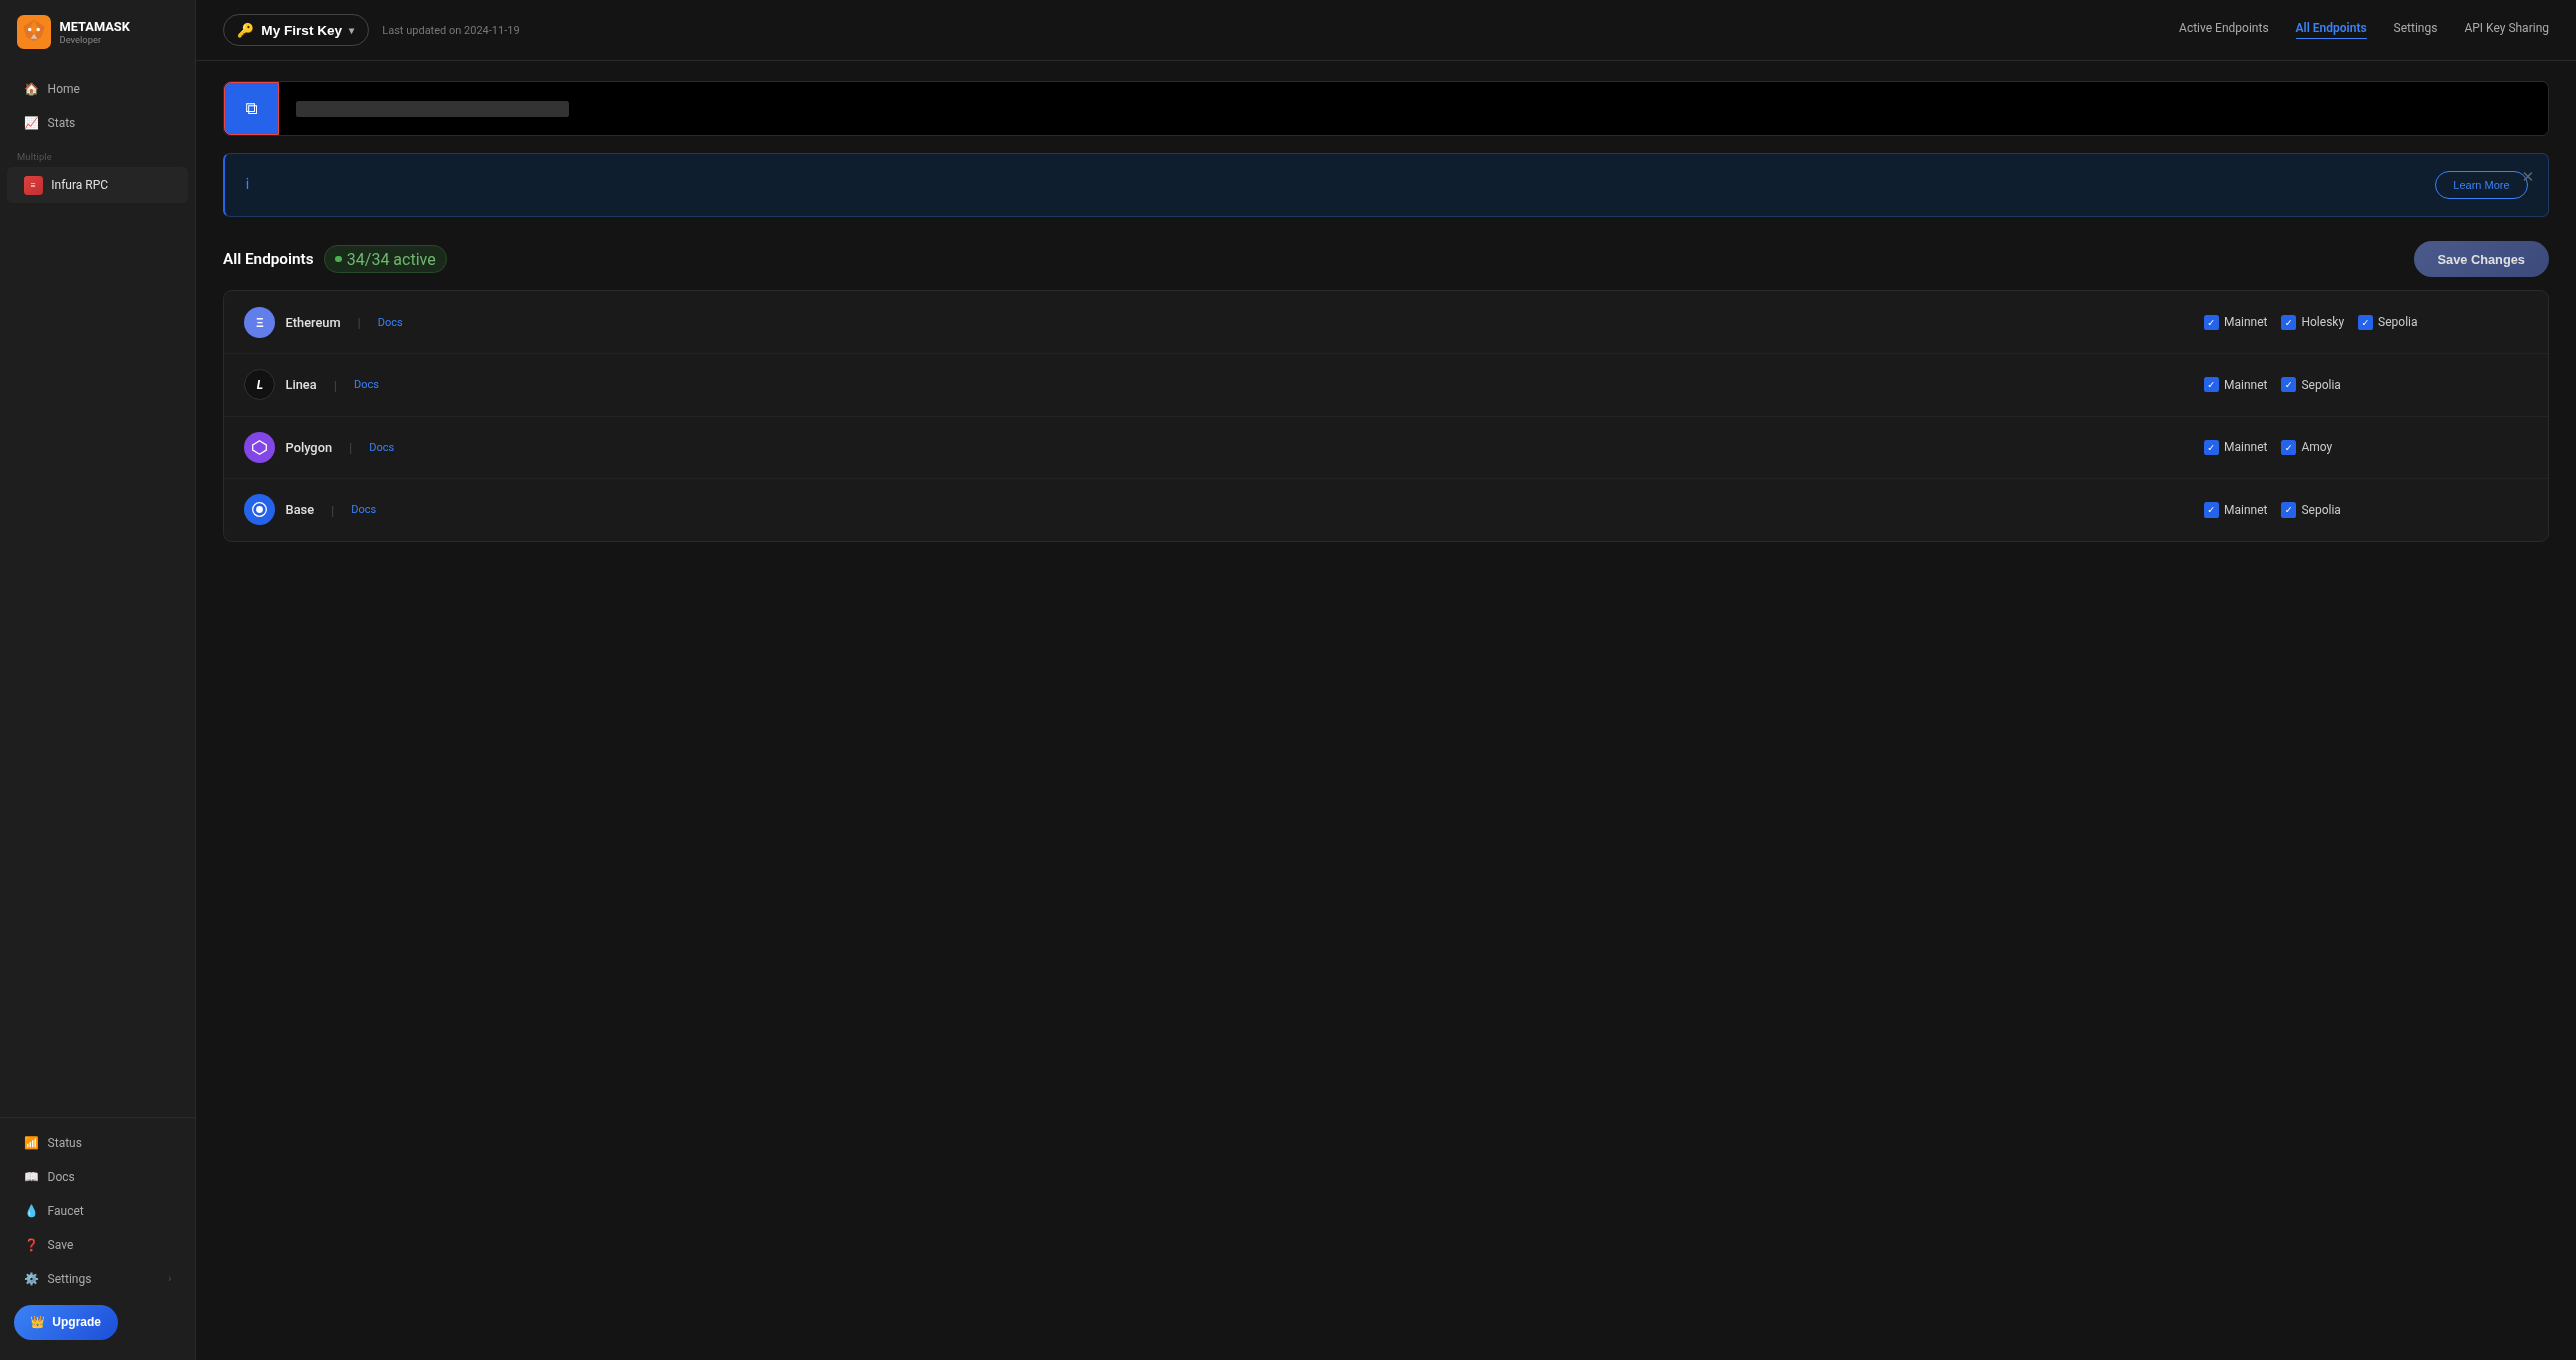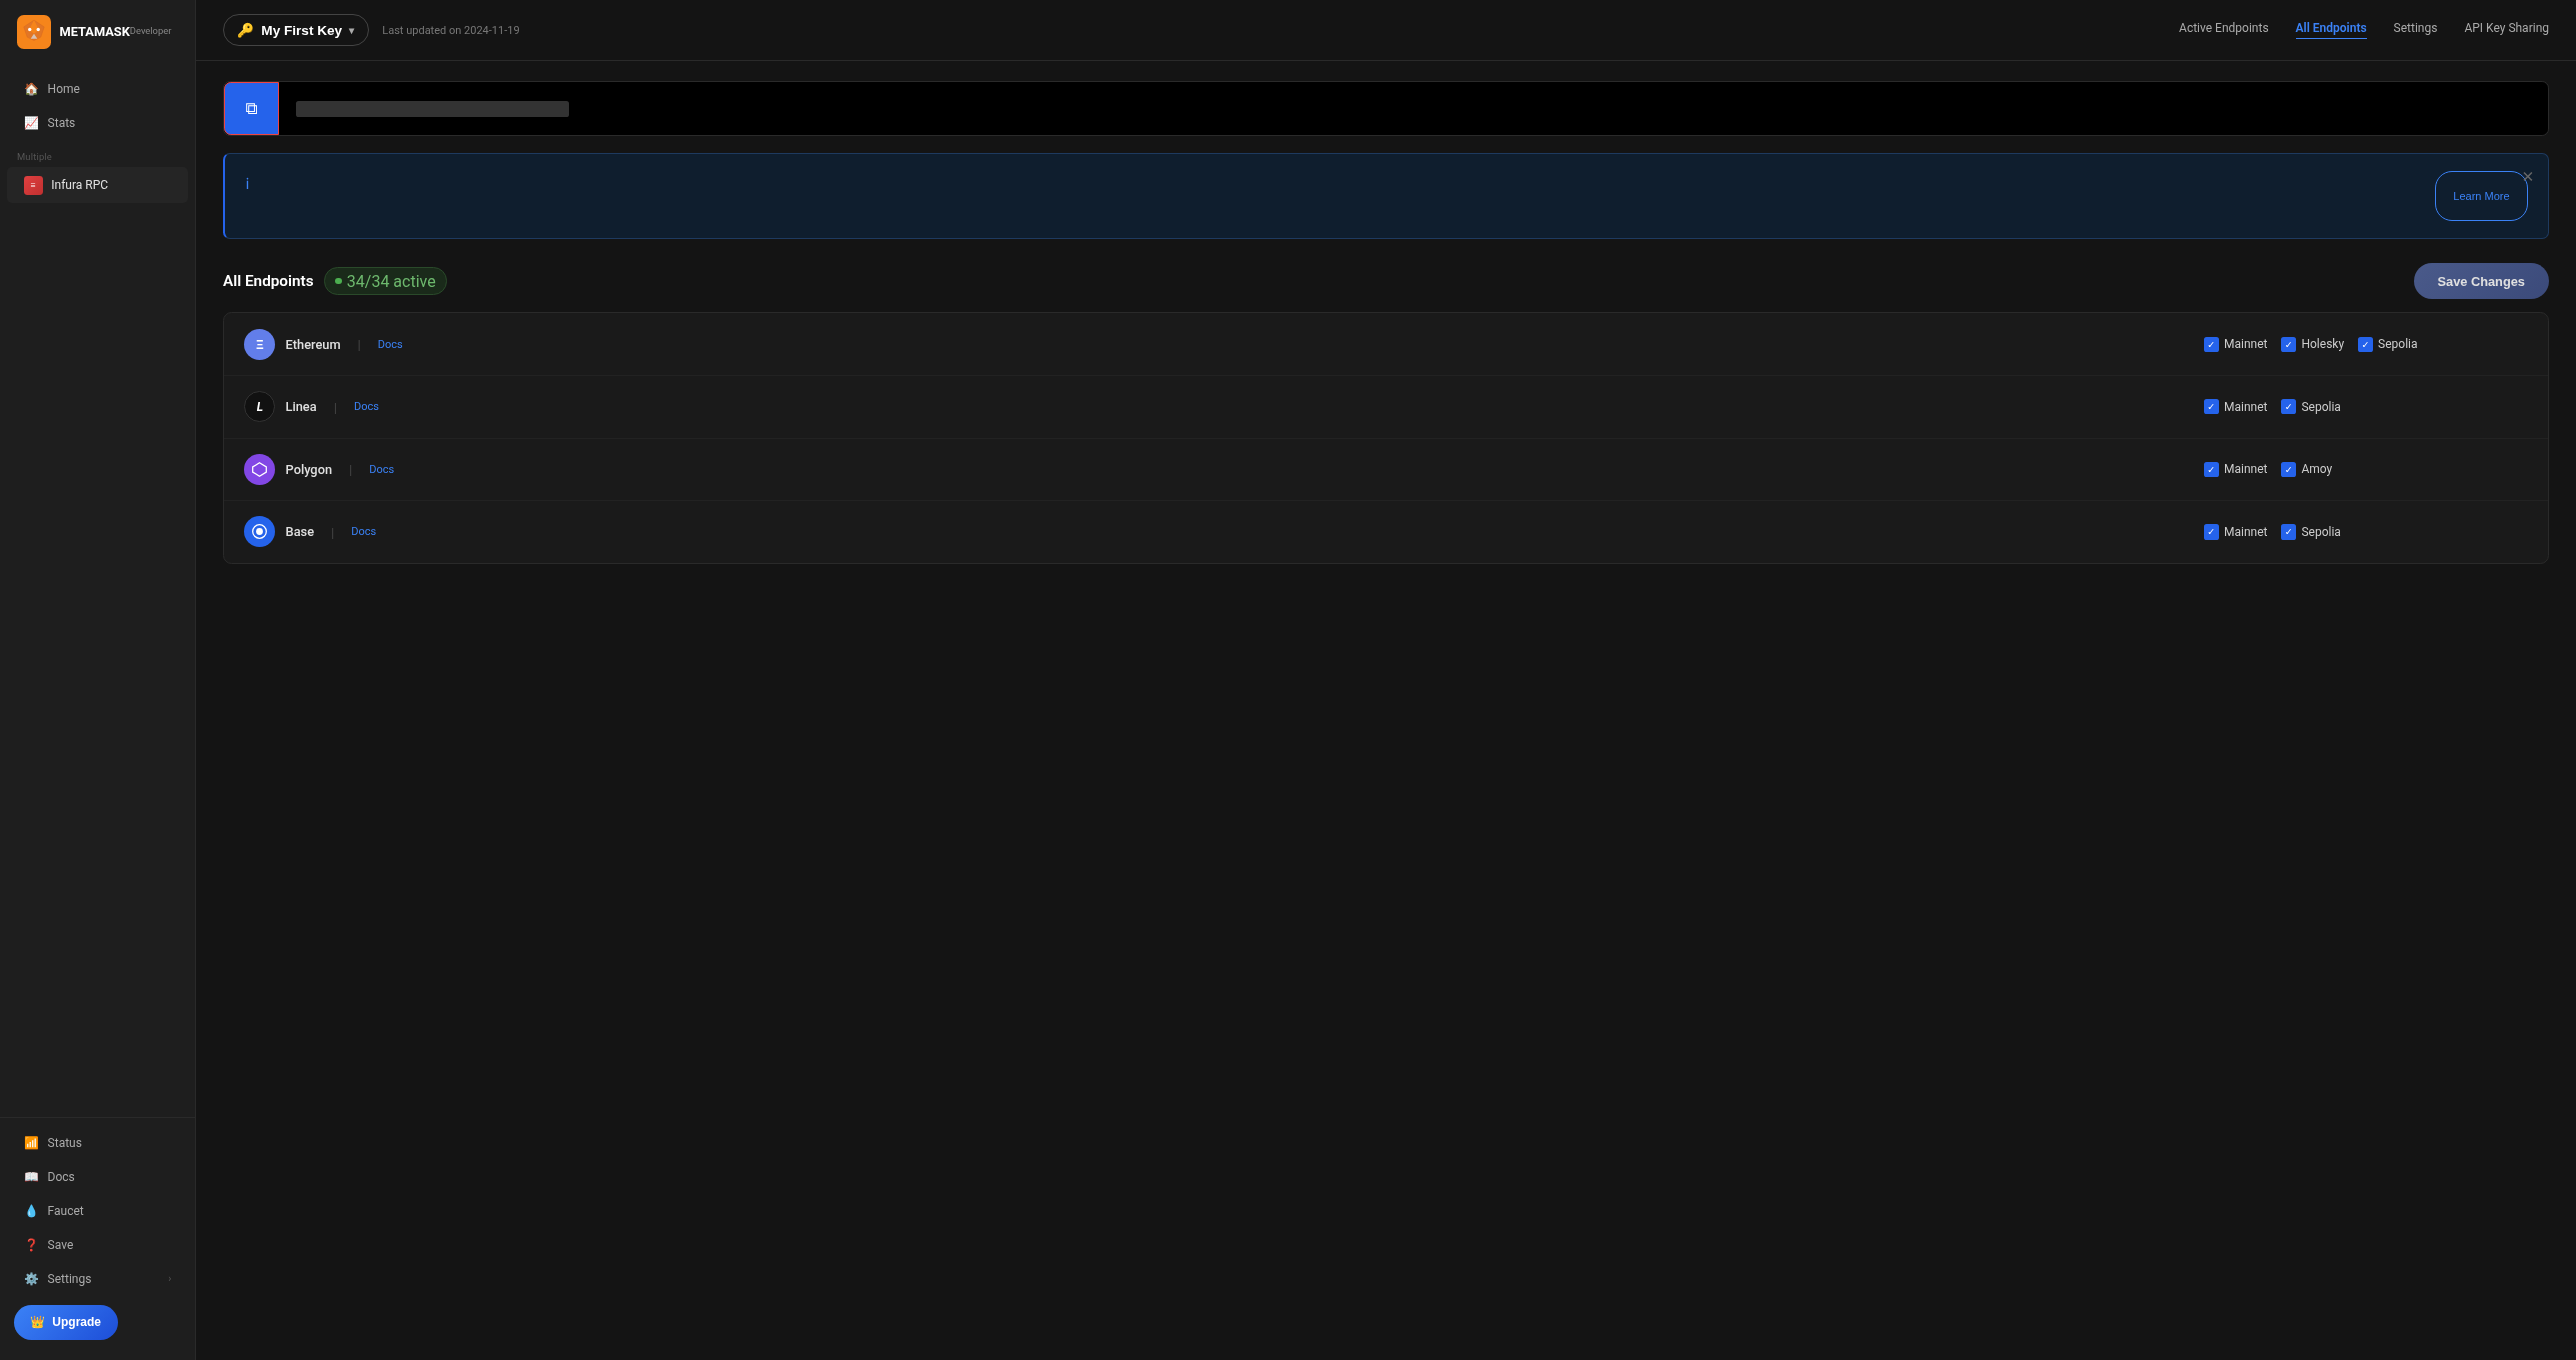--- a/index.html
+++ b/index.html
@@ -27,21 +27,21 @@
       align-items: center;
       padding: 15.3px 17px;
       gap: 8.5px;
     }
     .fox-icon {
       width: 34px;
       height: 34px;
     }
     .logo-text {
       display: flex;
-      flex-direction: row;
+      flex-direction: column;
     }
     .logo-title {
       font-size: 12.8px;
       font-weight: 700;
       color: #fff;
       line-height: 1.1;
     }
     .logo-sub {
       font-size: 9.4px;
       color: #888;
@@ -277,21 +277,21 @@
       margin-bottom: 5.1px;
     }
     .info-desc {
       font-size: 11px;
       color: #8a9ab0;
       line-height: 1.5;
     }
     .learn-more-btn {
       border: 1.3px solid #3b82f6;
       border-radius: 17px;
-      padding: 18px 17px;
+      padding: 7px 17px;
       color: #3b82f6;
       font-size: 11px;
       cursor: pointer;
       background: transparent;
       white-space: nowrap;
       align-self: center;
       margin-left: 10.2px;
     }
     .close-btn {
       position: absolute;

